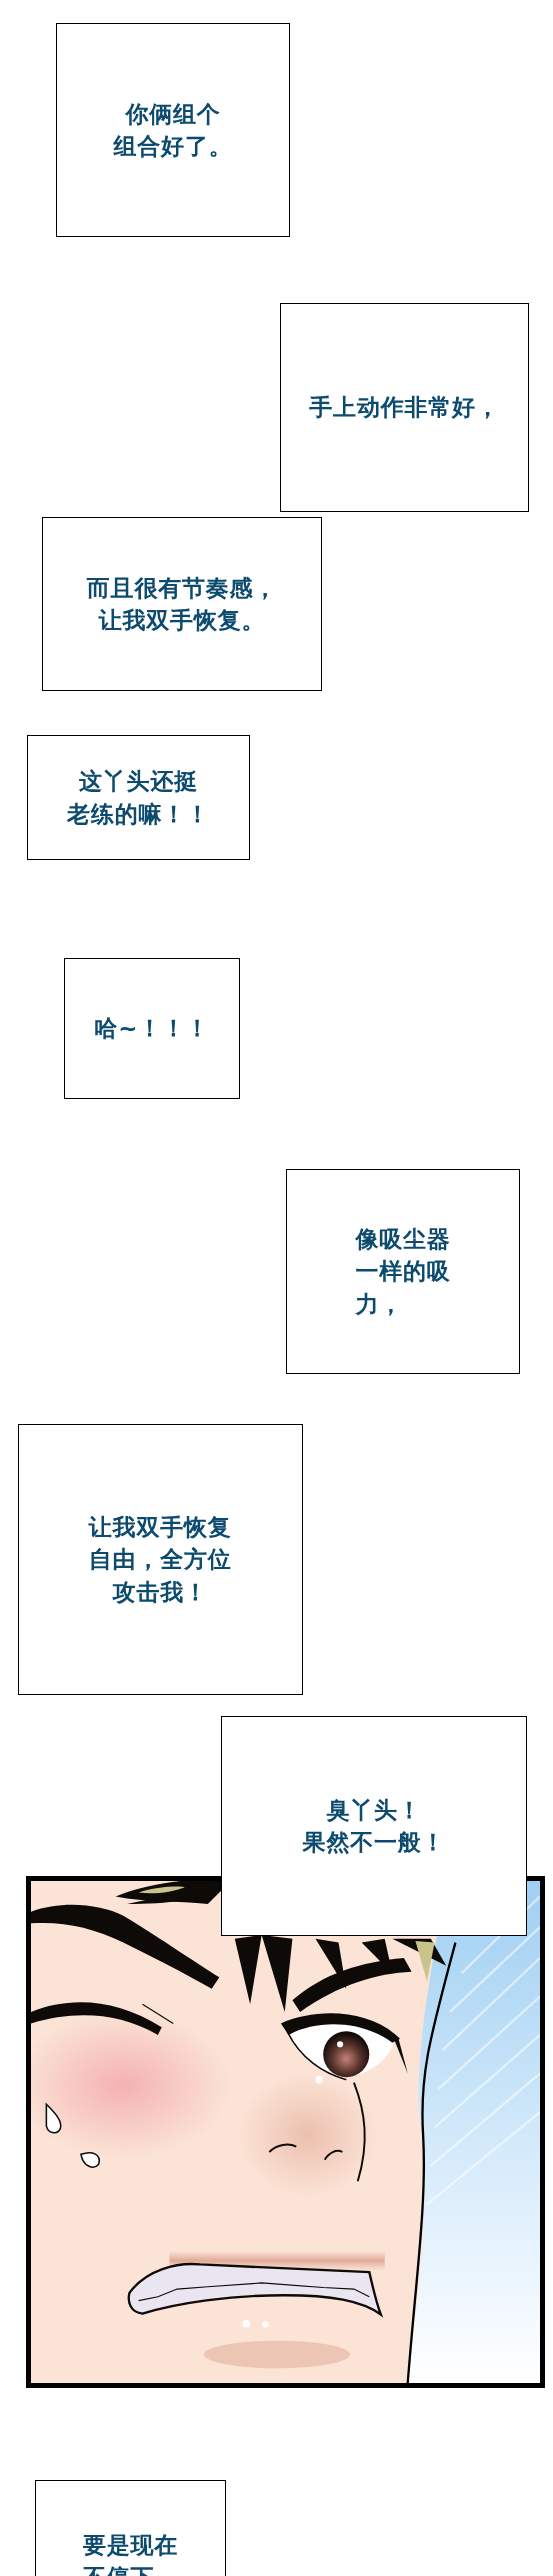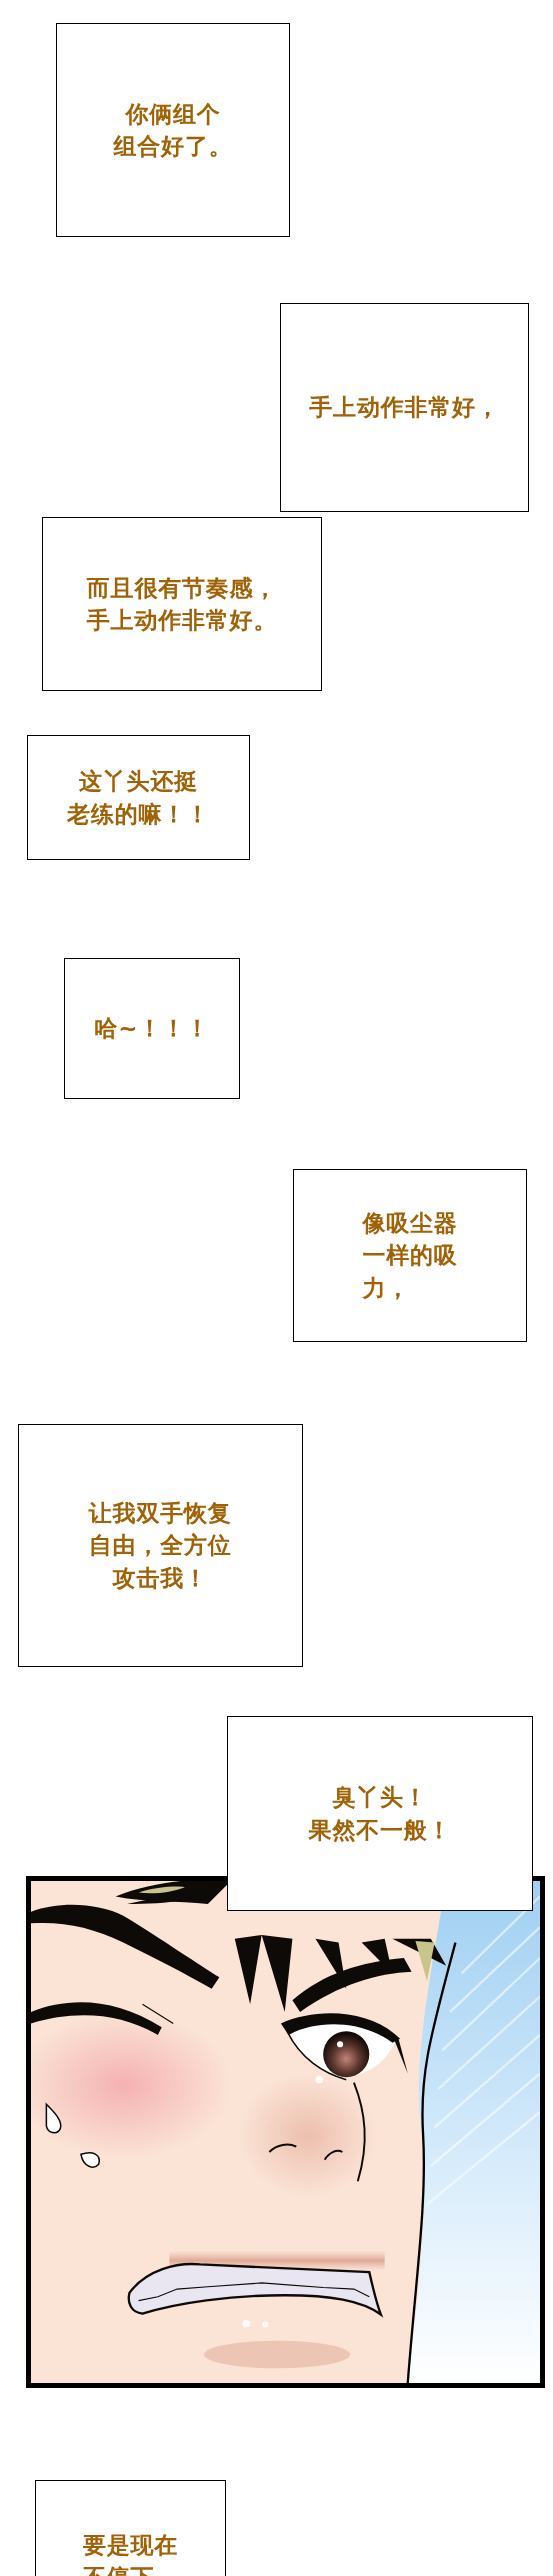--- a/index.html
+++ b/index.html
@@ -3,56 +3,56 @@
 <meta charset="utf-8">
 <style>
   html, body { margin: 0; padding: 0; background: #ffffff; }
   body { width: 553px; height: 2576px; position: relative; overflow: hidden;
          font-family: "DejaVu Sans", "Liberation Sans", sans-serif; }
   .caption-box {
     position: absolute; box-sizing: border-box; background: #ffffff;
     border: 1.5px solid #000000; display: flex; align-items: center; justify-content: center;
   }
   .caption-text {
-    color: #a16207; font-size: 23px; font-weight: bold; line-height: 1.4;
+    color: #0c4a6e; font-size: 23px; font-weight: bold; line-height: 1.4;
     text-align: center; white-space: pre-line; letter-spacing: 0.8px;
   }
   .face-panel {
     position: absolute; box-sizing: border-box; border: 5.4px solid #000;
     background: #fbe3d6; overflow: hidden;
   }
   .face-panel svg { display: block; width: 100%; height: 100%; }
 </style>
 </head>
 <body>
 
 <div class="caption-box" style="left: 56px; top: 23px; width: 234px; height: 214px;">
   <div class="caption-text">你俩组个
 组合好了。</div>
 </div>
 <div class="caption-box" style="left: 280px; top: 303px; width: 249px; height: 209px;">
   <div class="caption-text">手上动作非常好，</div>
 </div>
 <div class="caption-box" style="left: 42px; top: 517px; width: 280px; height: 174px;">
   <div class="caption-text">而且很有节奏感，
-手上动作非常好。</div>
+让我双手恢复。</div>
 </div>
 <div class="caption-box" style="left: 27px; top: 735px; width: 223px; height: 125px;">
   <div class="caption-text">这丫头还挺
 老练的嘛！！</div>
 </div>
 <div class="caption-box" style="left: 64px; top: 958px; width: 176px; height: 141px;">
   <div class="caption-text">哈~！！！</div>
 </div>
-<div class="caption-box" style="left: 293px; top: 1169px; width: 234px; height: 173px;">
+<div class="caption-box" style="left: 286px; top: 1169px; width: 234px; height: 205px;">
   <div class="caption-text" style="text-align:left;">像吸尘器
 一样的吸
 力，</div>
 </div>
-<div class="caption-box" style="left: 17.7px; top: 1424px; width: 285px; height: 243px;">
+<div class="caption-box" style="left: 17.7px; top: 1424px; width: 285px; height: 271px;">
   <div class="caption-text">让我双手恢复
 自由，全方位
 攻击我！</div>
 </div>
 
 <div class="face-panel" style="left: 26px; top: 1876px; width: 519px; height: 512px;">
   <svg viewBox="0 0 662 652" preserveAspectRatio="none">
     <defs>
       <linearGradient id="sky" x1="0" y1="0" x2="0" y2="1">
         <stop offset="0" stop-color="#9fcff2"></stop>
@@ -125,21 +125,21 @@
 
     <rect x="180" y="480" width="280" height="26" fill="url(#lip)"></rect>
     <path d="M128 535 C150 505 190 495 220 498 L440 508 C445 530 450 550 455 563 C430 545 390 538 330 538 C260 538 190 548 145 562 C130 560 125 548 128 535 Z" fill="#e9e6f2" stroke="#0d0a08" stroke-width="3"></path>
     <path d="M140 545 L165 540 L190 530 L230 527 L300 522 L380 528 L420 530 L440 540" fill="none" stroke="#0d0a08" stroke-width="1.5"></path>
     <circle cx="280" cy="575" r="5" fill="#fff" opacity="0.9"></circle>
     <circle cx="305" cy="576" r="4" fill="#fff" opacity="0.9"></circle>
     <ellipse cx="320" cy="615" rx="95" ry="18" fill="#d9a08c" opacity="0.45"></ellipse>
   </svg>
 </div>
 
-<div class="caption-box" style="left: 227px; top: 1716px; width: 306px; height: 195px;">
+<div class="caption-box" style="left: 221px; top: 1716px; width: 306px; height: 220px;">
   <div class="caption-text">臭丫头！
 果然不一般！</div>
 </div>
 <div class="caption-box" style="align-items: flex-start; left: 35px; top: 2480px; width: 191px; height: 108px;">
   <div class="caption-text" style="text-align:left; margin-top:48px;">要是现在
 不停下，</div>
 </div>
 
 
 </body></html>

